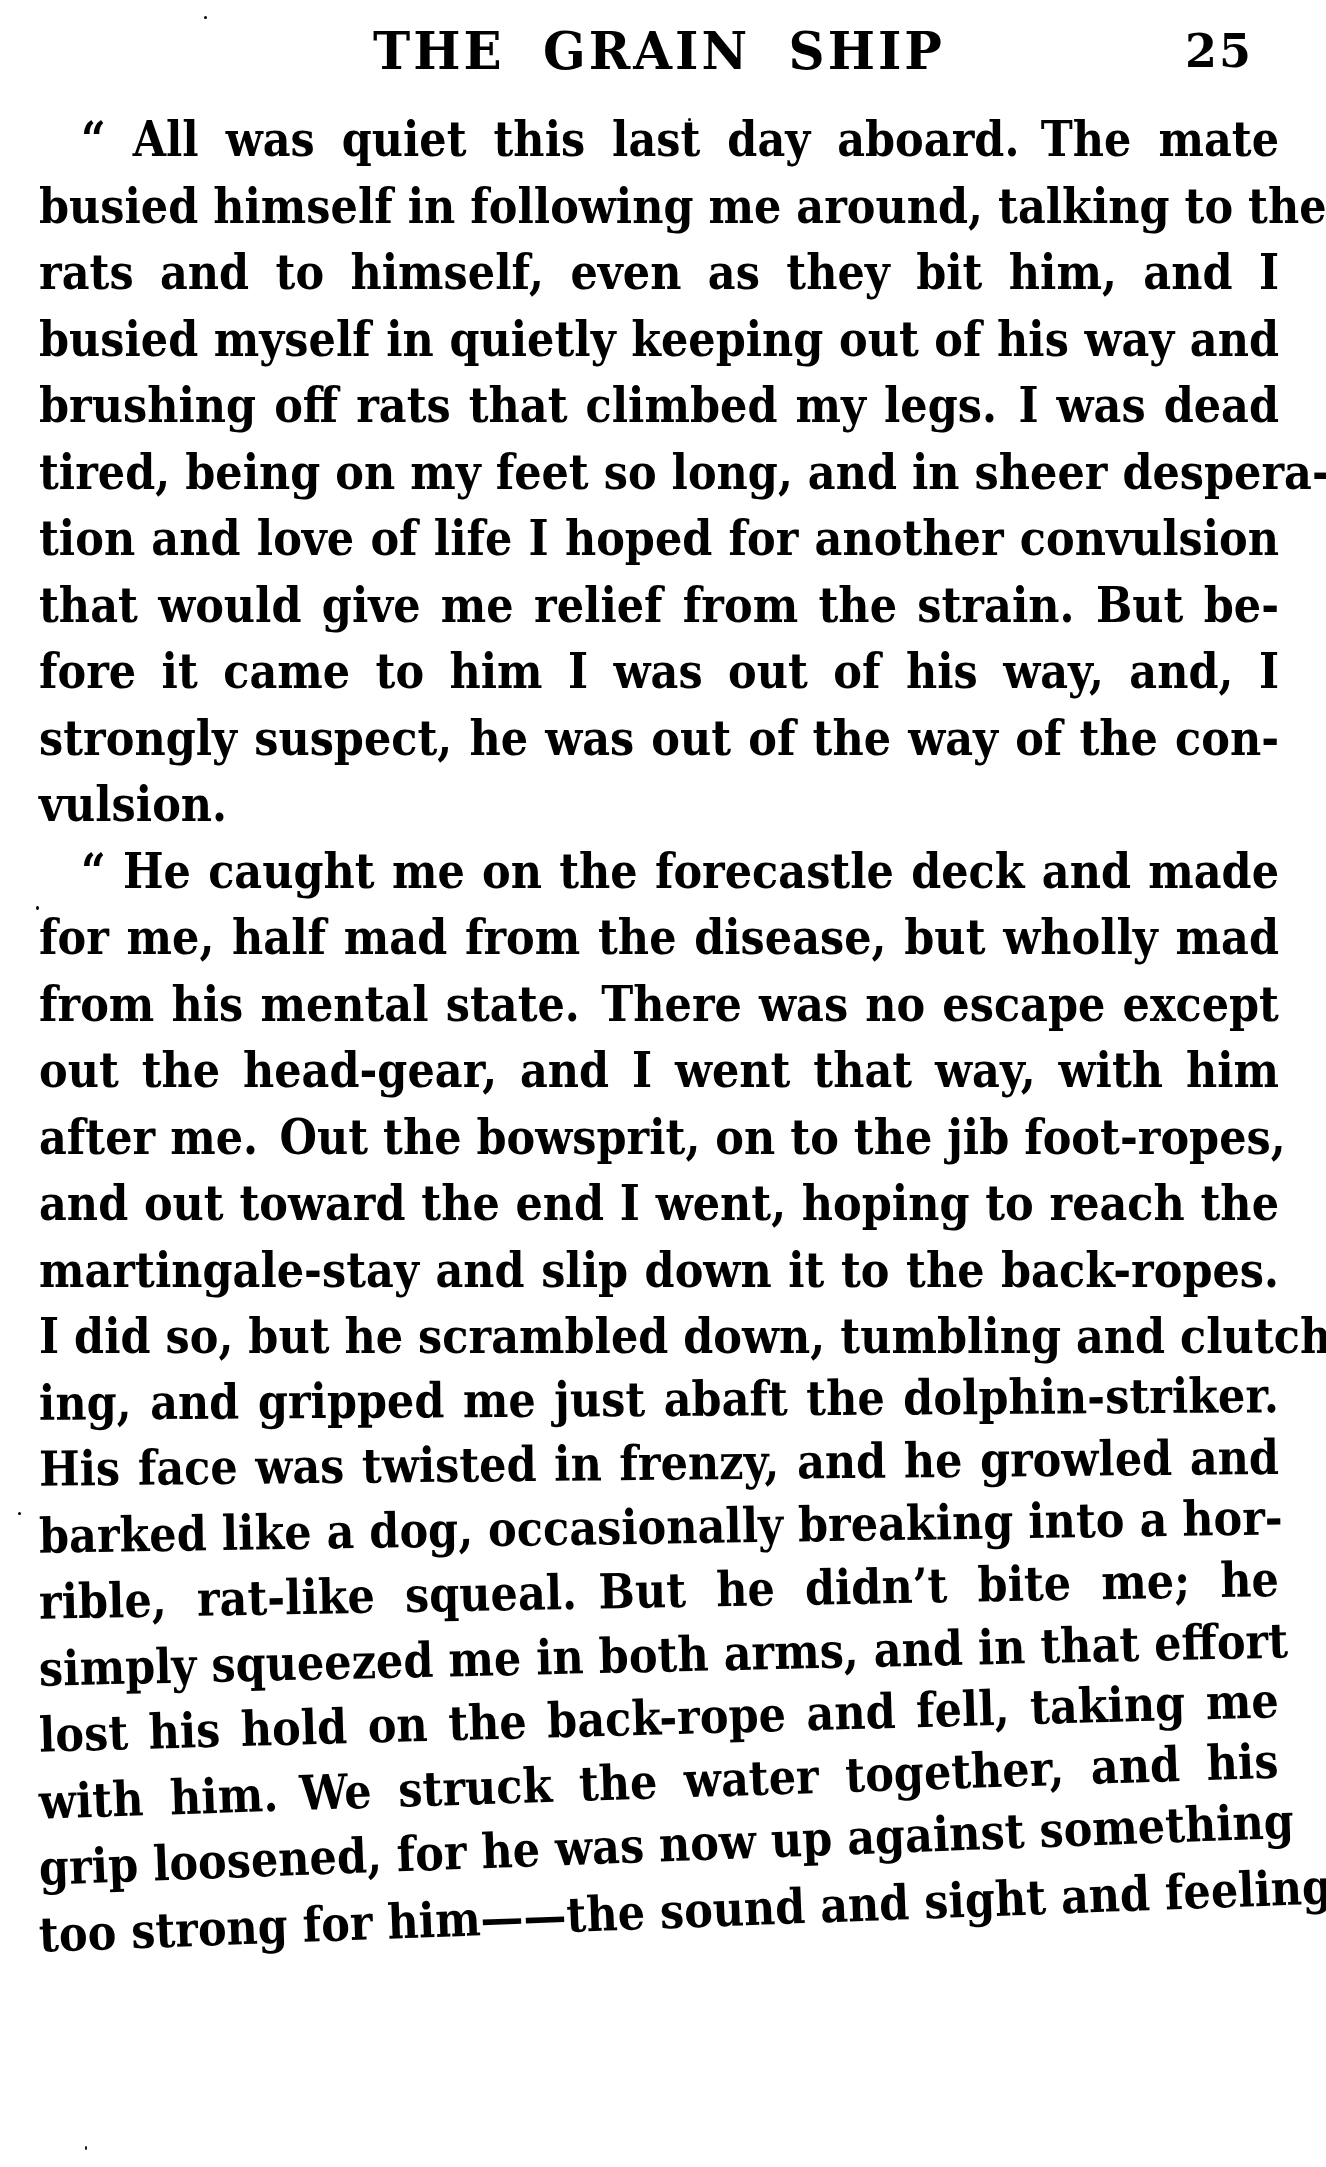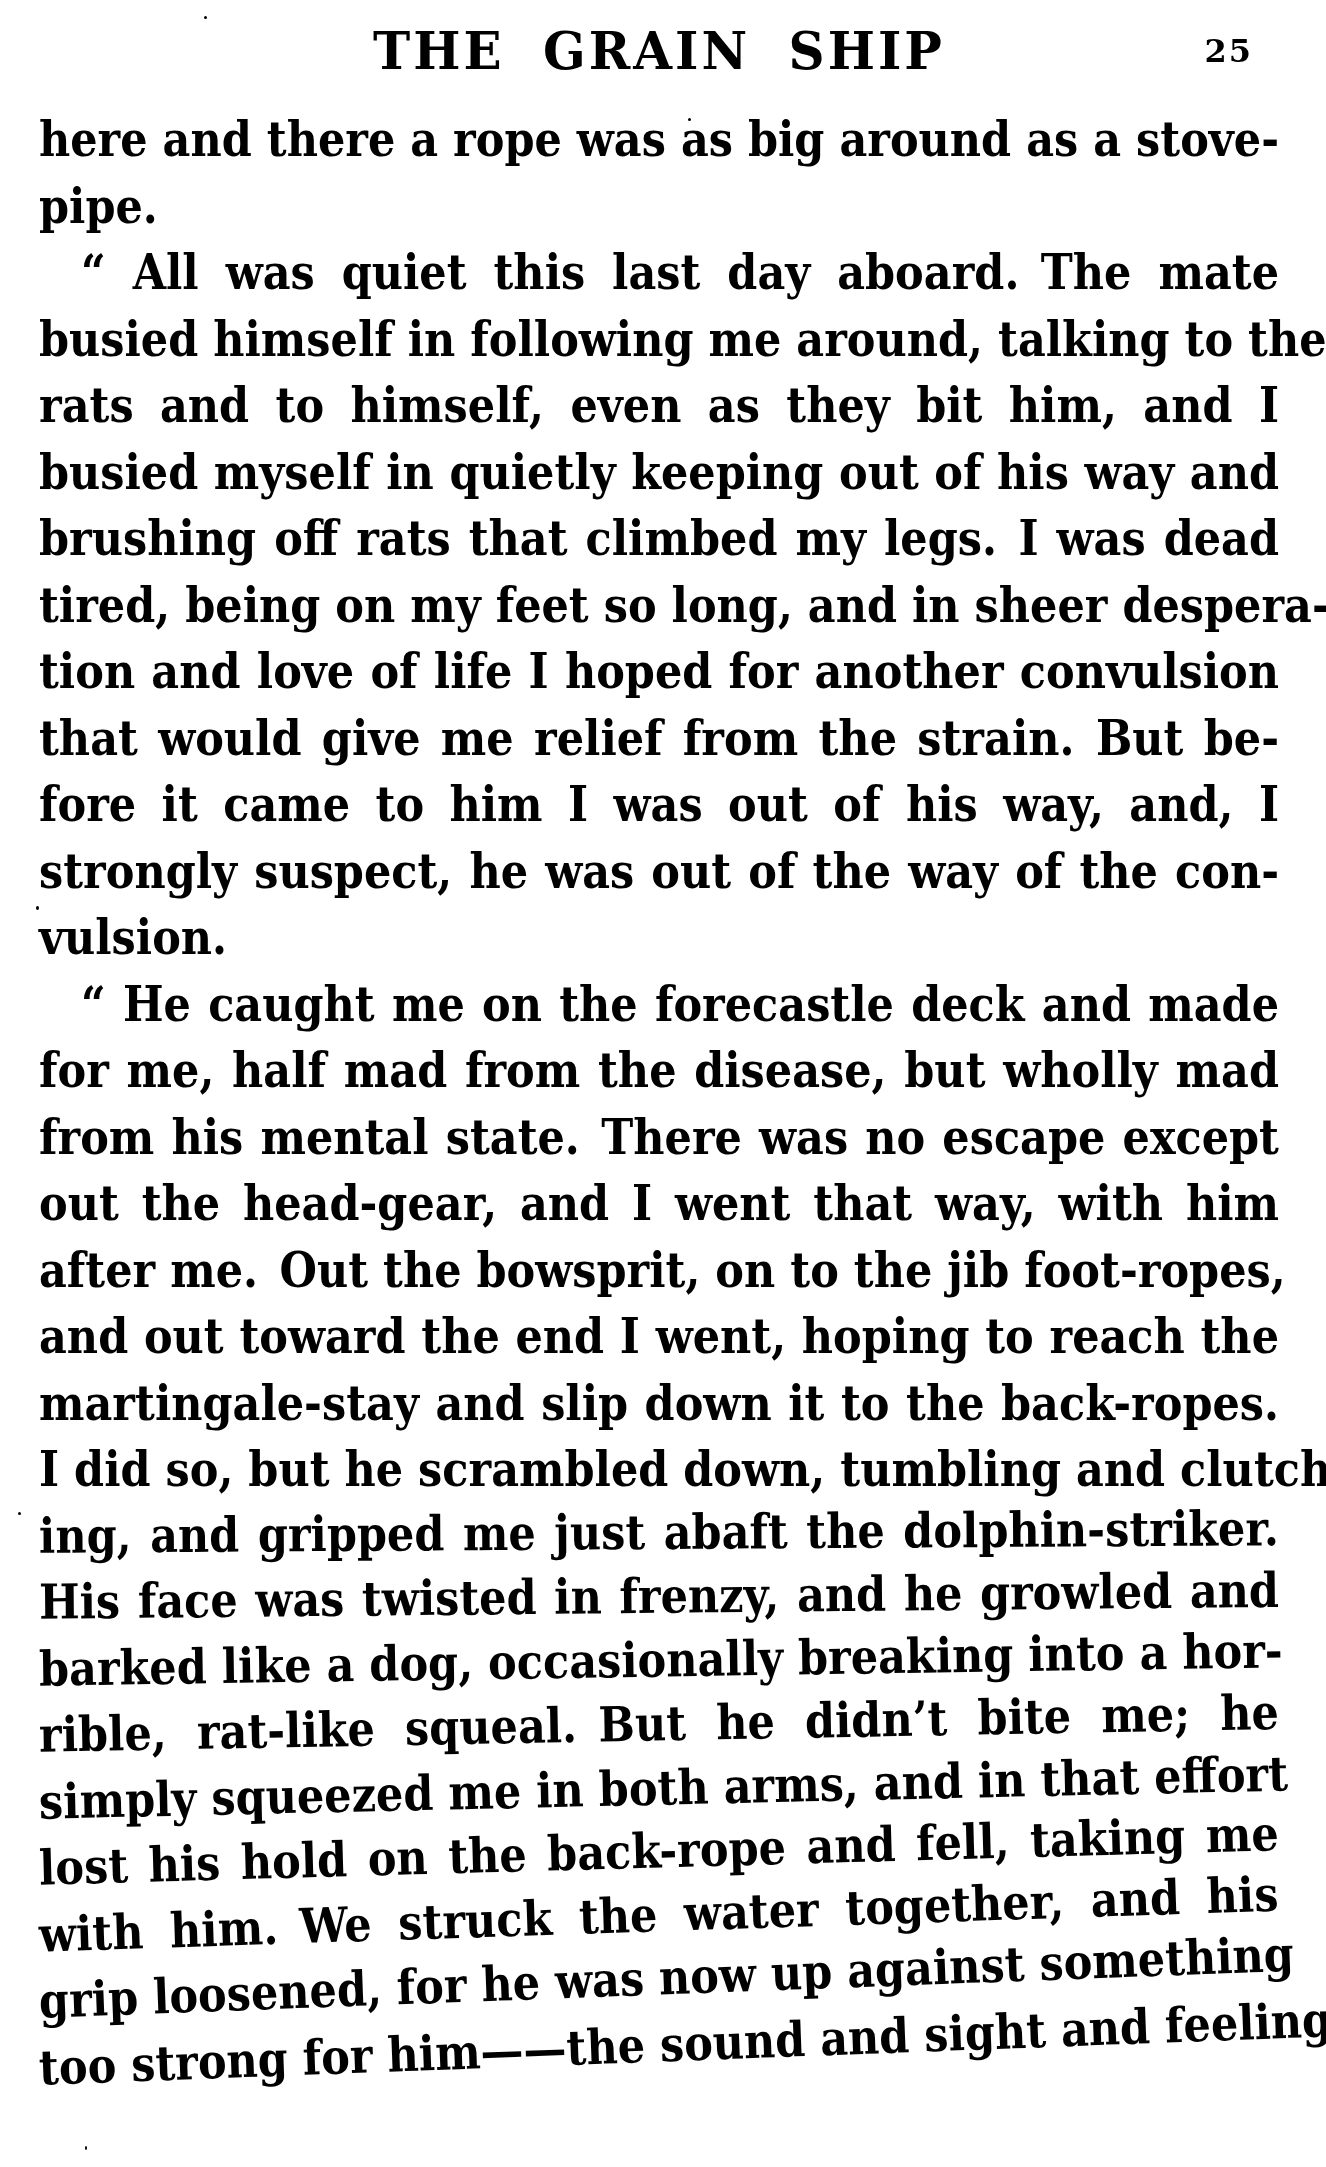--- a/index.html
+++ b/index.html
@@ -26,21 +26,21 @@
     font-size:50px;
     letter-spacing:3px;
     word-spacing:18px;
     line-height:62px;
     transform:scaleY(1.05);
   }
   .head-page-num{
     position:absolute;
     right:26px;top:0;
     font-weight:700;
-    font-size:32px;
+    font-size:46px;
     line-height:62px;
     letter-spacing:2px;
   }
   .page-body{margin-top:24px;}
   .line{
     line-height:66.5px;
     font-size:43px;
     font-weight:700;
     text-align:justify;
     text-align-last:justify;
@@ -72,24 +72,20 @@
 <div class="page">
   <div class="content">
 
     <div class="running-head">
       <div class="head-title">THE GRAIN SHIP</div>
       <div class="head-page-num">25</div>
     </div>
 
     <div class="page-body">
 
-      <div>
-        <div class="line">here and there a rope was as big around as a stove-</div>
-        <div class="line end">pipe.</div>
-      </div>
 
       <div>
         <div class="line indent">“ All was quiet this last day aboard. The mate</div>
         <div class="line">busied himself in following me around, talking to the</div>
         <div class="line">rats and to himself, even as they bit him, and I</div>
         <div class="line">busied myself in quietly keeping out of his way and</div>
         <div class="line">brushing off rats that climbed my legs. I was dead</div>
         <div class="line">tired, being on my feet so long, and in sheer despera-</div>
         <div class="line">tion and love of life I hoped for another convulsion</div>
         <div class="line">that would give me relief from the strain. But be-</div>

